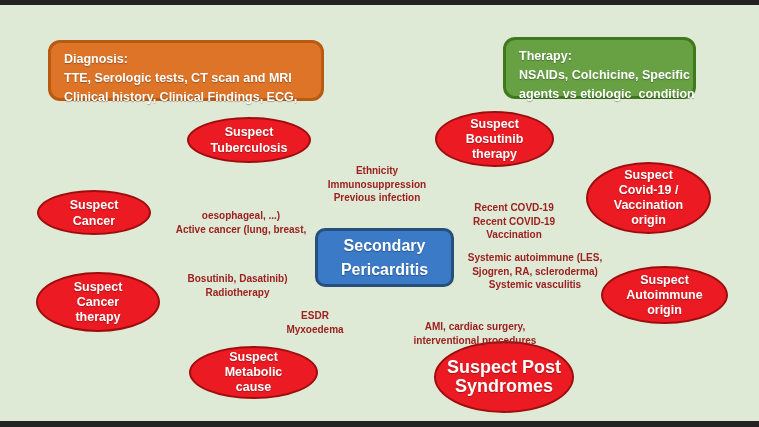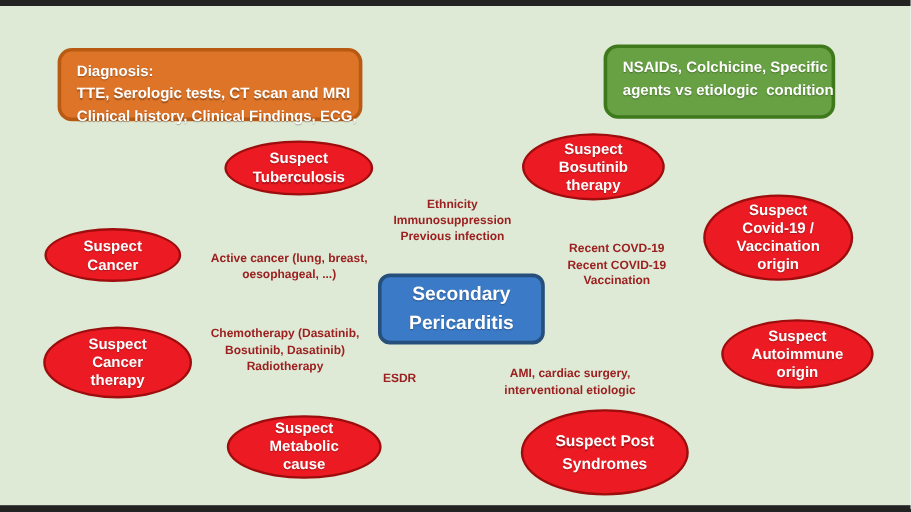--- a/index.html
+++ b/index.html
@@ -20,42 +20,43 @@
                 border-radius:10px; color:#fff; font-weight:bold; font-size:16px; line-height:24px;
                 display:flex; flex-direction:column; align-items:center; justify-content:center;
                 text-align:center; text-shadow:0 1px 1px rgba(0,0,0,0.30); }
 
   .ellipse { position:absolute; border-radius:50%; background:var(--ellipse-fill);
              border:2.5px solid var(--ellipse-border); color:#fff; font-weight:bold;
              display:flex; flex-direction:column; align-items:center; justify-content:center;
              text-align:center; font-size:12.5px; line-height:16px;
              text-shadow:0 1px 1px rgba(0,0,0,0.30); }
   .ellipse.tight { line-height:15px; }
-  .ellipse.big { font-size:13px; line-height:19.5px; }
+  .ellipse.big { font-size:18px; line-height:19.5px; }
   .ellipse .el-line { white-space:pre; }
 
   .annotation { position:absolute; color:var(--annotation); font-weight:bold; font-size:10px;
                 line-height:13.5px; text-align:center; }
   .annotation .an-line { white-space:pre; }
 </style>
 </head>
 <body>
 
 <div class="canvas">
 
   <div class="frame-bar frame-top"></div>
   <div class="frame-bar frame-bottom"></div>
 
-  <div class="rbox diagnosis" style="left:48px; top:40px; width:254px; height:61px;">
+  <div class="rbox diagnosis" style="left:48px; top:40px; width:276px; height:61px;">
     <div class="box-line">Diagnosis:</div>
     <div class="box-line">TTE, Serologic tests, CT scan and MRI</div>
     <div class="box-line">Clinical history, Clinical Findings, ECG,</div>
   </div>
 
   <div class="rbox therapy" style="left:503px; top:37px; width:193px; height:62px;">
+    <div class="box-line">Therapy:</div>
     <div class="box-line">NSAIDs, Colchicine, Specific</div>
     <div class="box-line">agents vs etiologic  condition</div>
   </div>
 
   <div class="center-box" style="left:315px; top:228px; width:139px; height:59px;">
     <div>Secondary</div>
     <div>Pericarditis</div>
   </div>
 
   <div class="ellipse" style="left:187px; top:117px; width:124px; height:46px;">
@@ -104,39 +105,44 @@
     <div class="el-line">origin</div>
   </div>
 
   <div class="annotation" style="left:310px; top:164px; width:134px;">
     <div class="an-line">Ethnicity</div>
     <div class="an-line">Immunosuppression</div>
     <div class="an-line">Previous infection</div>
   </div>
 
   <div class="annotation" style="left:166px; top:209px; width:150px;">
+    <div class="an-line">oesophageal, ...)</div>
     <div class="an-line">Active cancer (lung, breast,</div>
-    <div class="an-line">oesophageal, ...)</div>
   </div>
 
   <div class="annotation" style="left:160px; top:272px; width:155px;">
-    <div class="an-line">Chemotherapy (Dasatinib,</div>
     <div class="an-line">Bosutinib, Dasatinib)</div>
     <div class="an-line">Radiotherapy</div>
   </div>
 
-  <div class="annotation" style="left:284px; top:309px; width:98px;">
+  <div class="annotation" style="left:266px; top:309px; width:98px;">
     <div class="an-line">ESDR</div>
+    <div class="an-line">Myxoedema</div>
   </div>
 
   <div class="annotation" style="left:446px; top:201px; width:136px;">
     <div class="an-line">Recent COVD-19</div>
     <div class="an-line">Recent COVID-19</div>
     <div class="an-line">Vaccination</div>
   </div>
 
+  <div class="annotation" style="left:456px; top:251px; width:158px;">
+    <div class="an-line">Systemic autoimmune (LES,</div>
+    <div class="an-line">Sjogren, RA, scleroderma)</div>
+    <div class="an-line">Systemic vasculitis</div>
+  </div>
 
-  <div class="annotation" style="left:395px; top:305px; width:160px;">
+  <div class="annotation" style="left:395px; top:320px; width:160px;">
     <div class="an-line">AMI, cardiac surgery,</div>
-    <div class="an-line">interventional etiologic</div>
+    <div class="an-line">interventional procedures</div>
   </div>
 
 </div>
 
 </body></html>

